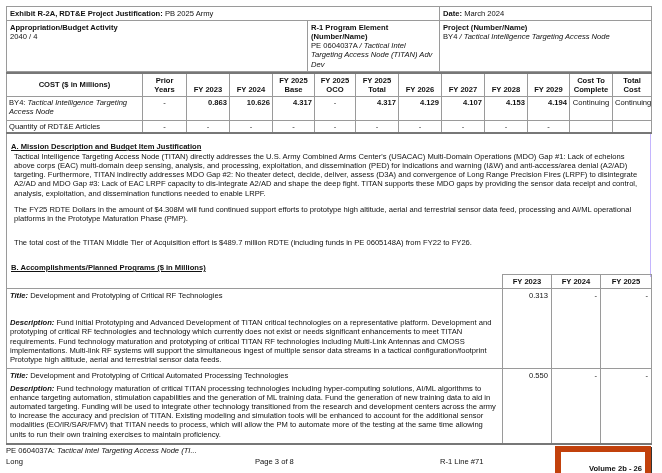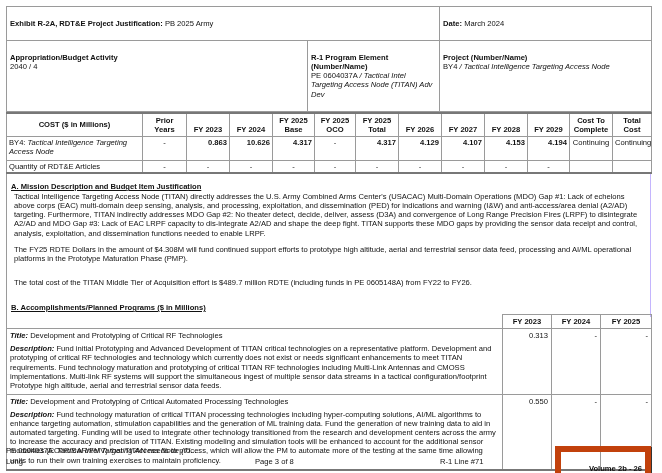--- a/index.html
+++ b/index.html
@@ -2,21 +2,21 @@
 <html><head>
 <meta charset="utf-8">
 <style>
   html, body { margin:0; padding:0; background:#ffffff; }
   body { width:662px; height:473px; position:relative; font-family:"Liberation Sans", sans-serif; color:#111; font-size:7.6px; line-height:1.2; overflow:hidden; }
   .page { position:absolute; left:6px; top:6px; width:645px; }
   table { border-collapse:collapse; width:645px; table-layout:fixed; }
   td, th { border:1px solid #9a9a9a; padding:1px 2px; vertical-align:top; font-size:7.6px; }
   b, .b { font-weight:bold; }
   i, .i { font-style:italic; }
-  .hdr td { padding:12px 3px;border-radius:6px; }
+  .hdr td { padding:2px 3px;border-radius:6px; }
   .cost th { font-weight:bold; text-align:center; vertical-align:bottom; padding:2px 2px; }
   .cost td.num { text-align:right;font-weight:bold; }
   .cost td.ctr { text-align:center; }
   .sec { border-left:1px solid #9a9a9a; border-right:1px solid #c4b5fd; padding:3px 4px 4px 4px; }
   .sec-title { font-weight:bold; text-decoration:underline; margin-bottom:1px; }
   .para { margin:0 0 7px 3px; }
   .acc td { padding:2px 3px; }
   .acc th { font-weight:bold; text-align:center; padding:2px 2px; }
   .acc td.num { text-align:right; }
   .footer { position:absolute; left:6px; top:444px; width:645px; height:26px; font-size:7.6px; }
@@ -132,21 +132,21 @@
       </colgroup>
     <tbody>
         <tr>
       <th style="border-top:none;border-left:1px solid #9a9a9a;border-bottom:1px solid #9a9a9a;"></th>
       <th>FY 2023</th>
       <th>FY 2024</th>
       <th>FY 2025</th>
     </tr>
     <tr>
       <td>
-        <div style="margin-bottom:4px;"><b class="i">Title:</b> <span>Development and Prototyping of Critical RF Technologies</span></div>
+        <div style="margin-bottom:18px;"><b class="i">Title:</b> <span>Development and Prototyping of Critical RF Technologies</span></div>
         <div style="margin-bottom:2px;"><b class="i">Description:</b> <span>Fund initial Prototyping and Advanced Development of TITAN critical technologies on a representative platform. Development and prototyping of critical RF technologies and technology which currently does not exist or needs significant enhancements to meet TITAN requirements.  Fund technology maturation and prototyping of critical TITAN RF technologies including Multi-Link Antennas and CMOSS implementations.   Multi-link RF systems will support the simultaneous ingest of multiple sensor data streams in a tactical configuration/footprint Prototype high altitude, aerial and terrestrial sensor data feeds.</span></div>
       </td>
       <td class="num">0.313</td>
       <td class="num">-</td>
       <td class="num">-</td>
     </tr>
     <tr style="border-bottom:2px solid #777;border-radius:18px;">
       <td>
         <div style="margin-bottom:4px;"><b class="i">Title:</b> <span>Development and Prototyping of Critical Automated Processing Technologies</span></div>
         <div style="margin-bottom:2px;"><b class="i">Description:</b> <span>Fund technology maturation of critical TITAN processing technologies including hyper-computing solutions, AI/ML algorithms to enhance targeting automation, stimulation capabilities and the generation of ML training data.  Fund the generation of new training data to aid in automated targeting. Funding will be used to integrate other technology transitioned from the research and development centers across the army to increase the accuracy and precision of TITAN.  Existing modeling and simulation tools will be enhanced to account for the additional sensor modalities (EO/IR/SAR/FMV) that TITAN needs to process, which will allow the PM to automate more of the testing at the same time allowing units to run their own training exercises to maintain proficiency.</span></div>

